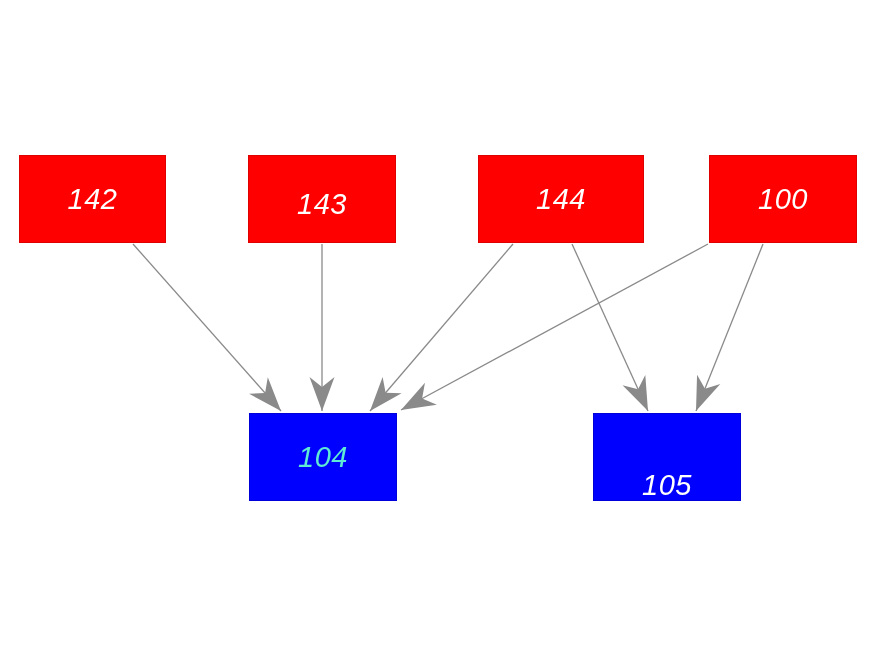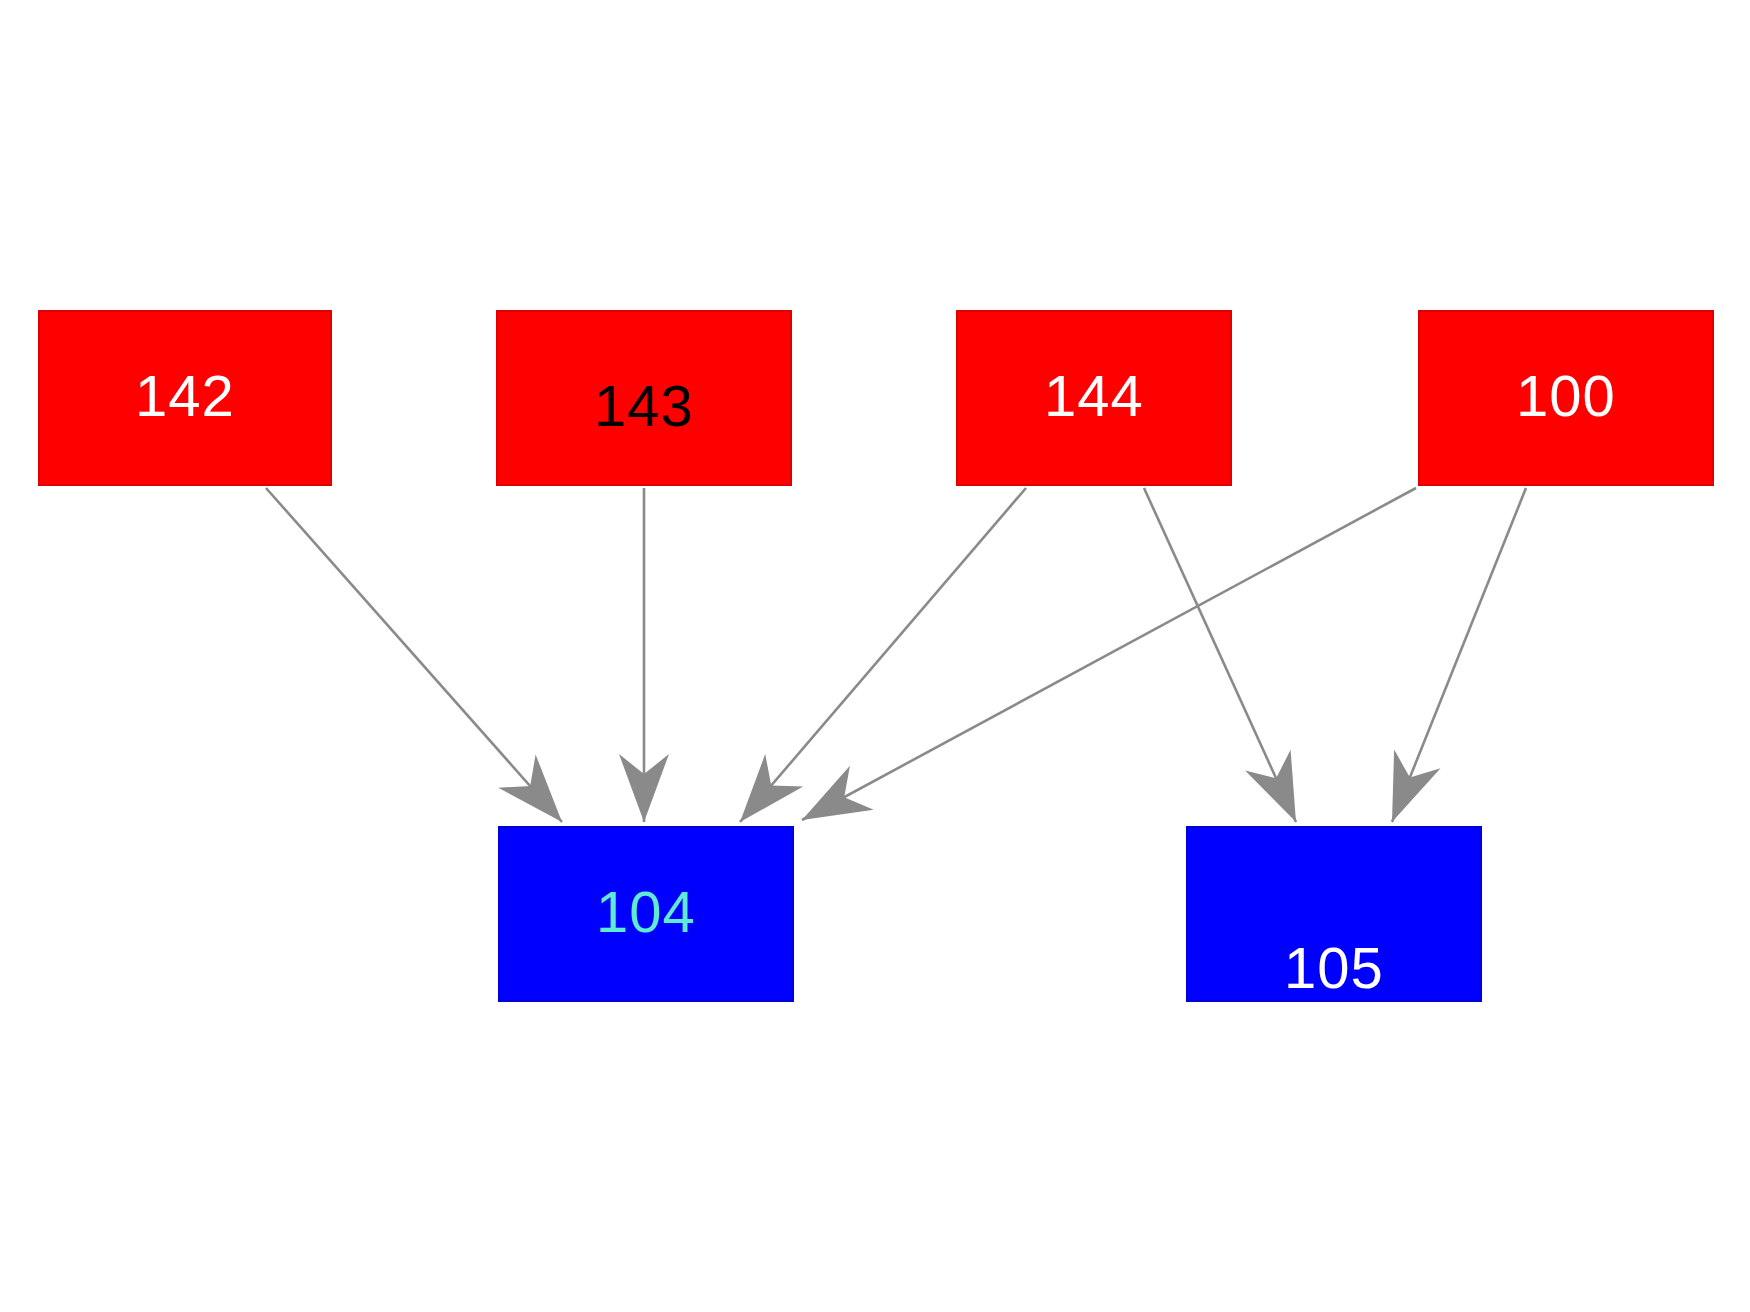--- a/index.html
+++ b/index.html
@@ -7,20 +7,21 @@
     padding: 0;
     background: #ffffff;
   }
   #canvas {
     position: relative;
     width: 875px;
     height: 656px;
     background: #ffffff;
     overflow: hidden;
     font-family: "Liberation Sans", sans-serif;
+    font-style: italic;
   }
   #edges-layer {
     position: absolute;
     left: 0;
     top: 0;
     width: 875px;
     height: 656px;
     display: block;
   }
   .graph-node {
@@ -67,23 +68,23 @@
       <g>
         <line x1="763" y1="244" x2="696" y2="411" stroke="#8a8a8a" stroke-width="1.3"></line>
         <path d="M0,0 L-34,-12.5 L-24,0 L-34,12.5 Z" fill="#8a8a8a" transform="translate(696,411) rotate(111.86053823678833)"></path>
       </g>
     </svg>
   <div id="nodes-layer">
       <div class="graph-node" style="left: 19px; top: 155px; width: 147px; height: 88px; background: rgb(255, 0, 0); border: 1px solid rgb(224, 0, 0);">
         <span class="node-label" style="color: rgb(255, 255, 255);">142</span>
       </div>
       <div class="graph-node" style="left: 248px; top: 155px; width: 148px; height: 88px; background: rgb(255, 0, 0); border: 1px solid rgb(224, 0, 0);">
-        <span class="node-label" style="color: #000000; margin-top: 10px;">143</span>
+        <span class="node-label" style="color: #ffffff; margin-top: 10px;">143</span>
       </div>
-      <div class="graph-node" style="left: 478px; top: 155px; width: 138px; height: 88px; background: rgb(255, 0, 0); border: 1px solid rgb(224, 0, 0); text-align: center;">
+      <div class="graph-node" style="left: 478px; top: 155px; width: 166px; height: 88px; background: rgb(255, 0, 0); border: 1px solid rgb(224, 0, 0); text-align: center;">
         <span class="node-label" style="color: rgb(255, 255, 255);">144</span>
       </div>
       <div class="graph-node" style="left: 709px; top: 155px; width: 148px; height: 88px; background: rgb(255, 0, 0); border: 1px solid rgb(224, 0, 0);">
         <span class="node-label" style="color: rgb(255, 255, 255);">100</span>
       </div>
       <div class="graph-node" style="left: 249px; top: 413px; width: 148px; height: 88px; background: rgb(0, 0, 255); border: 1px solid rgb(0, 0, 216);">
         <span class="node-label" style="color: #5eead4;">104</span>
       </div>
       <div class="graph-node" style="left: 593px; top: 413px; width: 148px; height: 88px; background: rgb(0, 0, 255); border: 1px solid rgb(0, 0, 216); align-items: flex-end;">
         <span class="node-label" style="color: rgb(255, 255, 255);">105</span>

